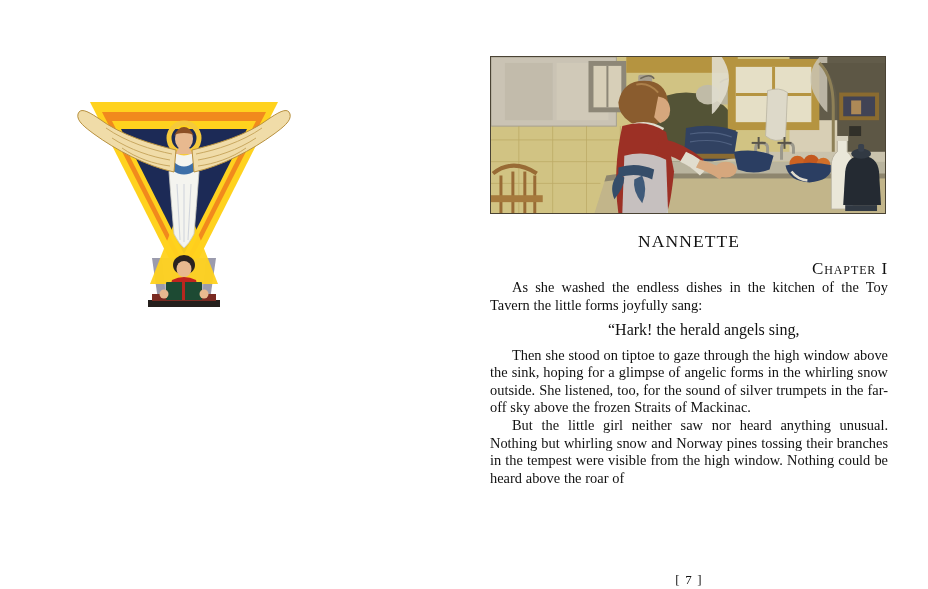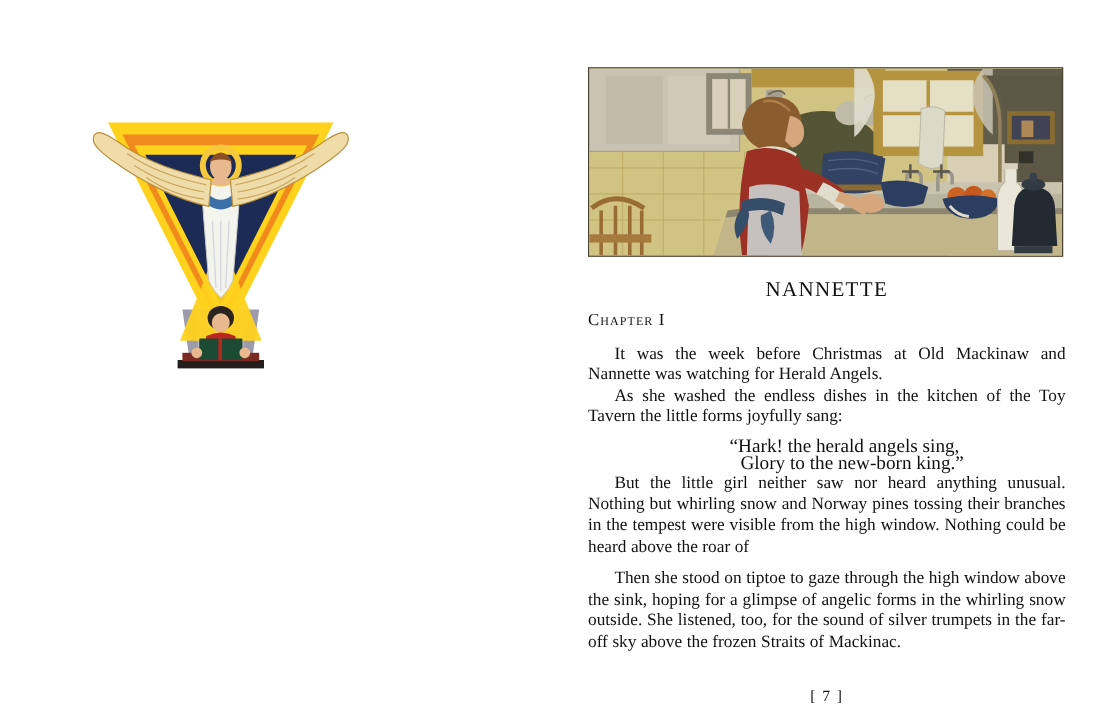--- a/index.html
+++ b/index.html
@@ -60,22 +60,22 @@
   #story-title {
     text-align: center;
     font-size: 17.5px;
     letter-spacing: 1.1px;
     font-weight: normal;
     margin: 0;
     padding: 0;
     line-height: 1.1;
   }
   #chapter-label {
-    text-align: left;
-    font-size: 14px;
+    text-align: right;
+    font-size: 17px;
     font-variant: small-caps;
     letter-spacing: 0.9px;
     margin: 9px 0 0 0;
     line-height: 1.1;
   }
 
   .body-par {
     font-size: 14.4px;
     line-height: 17.6px;
     text-align: justify;
@@ -317,28 +317,26 @@
       <rect x="0" y="0" width="396" height="158" fill="#8a7b4e" opacity="0.07"></rect>
     </svg>
   </div>
 
   <div id="text-column">
 
     <h1 id="story-title">NANNETTE</h1>
 
     <div id="chapter-label">Chapter I</div>
 
-    <p id="par-1" class="body-par">It was the week before Christmas at Old Mackinaw and Nannette was watching for Herald Angels.</p>
 
     <p id="par-2" class="body-par">As she washed the endless dishes in the kitchen of the Toy Tavern the little forms joyfully sang:</p>
 
     <div id="verse-block">
       <div class="verse-line">“Hark! the herald angels sing,</div>
-      <div class="verse-line verse-line-2">Glory to the new-born king.”</div>
     </div>
 
+    <p id="par-3" class="body-par">Then she stood on tiptoe to gaze through the high window above the sink, hoping for a glimpse of angelic forms in the whirling snow outside.  She listened, too, for the sound of silver trumpets in the far-off sky above the frozen Straits of Mackinac.</p>
+
     <p id="par-4" class="body-par">But the little girl neither saw nor  heard anything unusual.  Nothing but whirling snow and Norway pines tossing their branches in the tempest were visible from the high window.  Nothing could be heard above the roar of</p>
-
-    <p id="par-3" class="body-par">Then she stood on tiptoe to gaze through the high window above the sink, hoping for a glimpse of angelic forms in the whirling snow outside.  She listened, too, for the sound of silver trumpets in the far-off sky above the frozen Straits of Mackinac.</p>
   </div>
 
   <div id="page-number">[ 7 ]</div>
 </div>
 
 </body></html>

